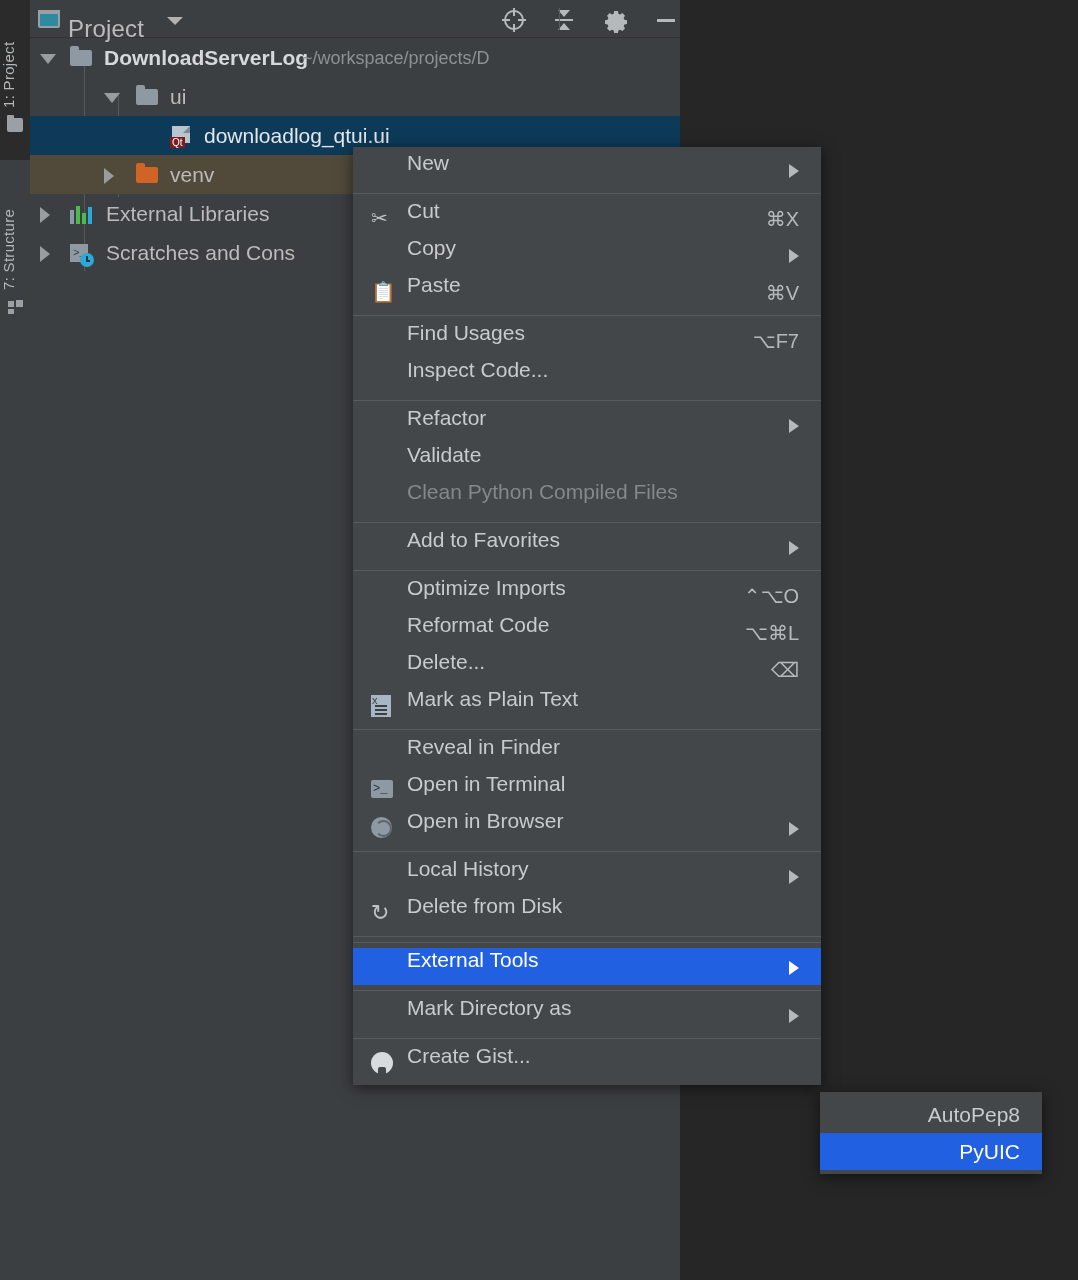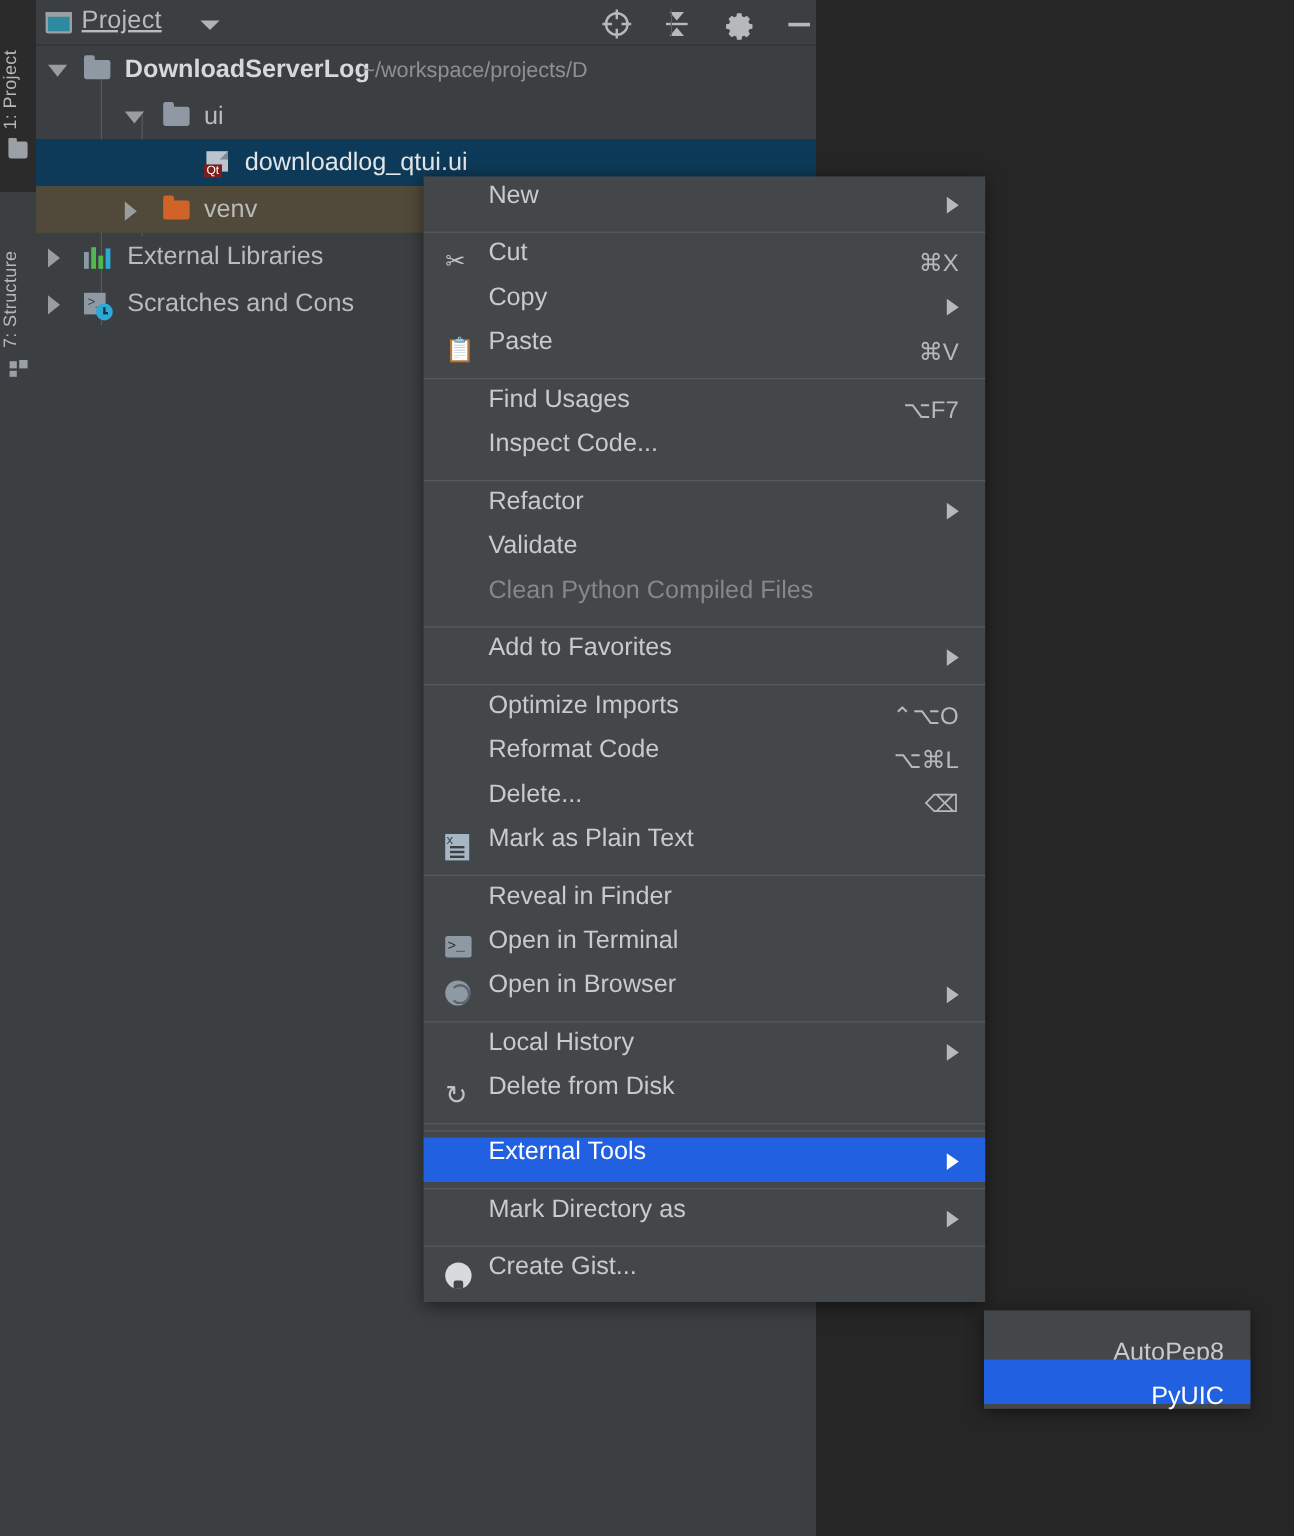--- a/index.html
+++ b/index.html
@@ -50,22 +50,22 @@
   .panel {
     position: absolute; left: 30px; top: 0; width: 650px; height: 1280px;
     background: #3c3f41;
   }
   .panel-header {
     position: absolute; left: 0; top: 0; width: 650px; height: 38px;
     background: #3c3f41;
     border-bottom: 1px solid #323232;
   }
   .panel-title {
-    position: absolute; left: 38px; top: 5px;
-    color: #bbbbbb; font-size: 21px; letter-spacing: .2px; text-decoration: underline;
+    position: absolute; left: 38px; top: 15px;
+    color: #bbbbbb; font-size: 24px; letter-spacing: .2px;
   }
   .proj-icon {
     position: absolute; left: 8px; top: 10px; width: 22px; height: 18px;
     background: #2e8aa0; border: 2px solid #9aa0a6; border-radius: 2px;
   }
   .proj-icon:before {
     content:""; position:absolute; left:-2px; top:-2px; right:-2px; height:4px;
     background:#9aa0a6;
   }
   .caret-down {
@@ -180,21 +180,21 @@
   .ic-github:after{ content:""; position:absolute; left:7px; bottom:0; width:8px; height:7px;
      background:#43474a; border-radius:2px 2px 0 0;}
 
   
   .submenu {
     position:absolute; left:820px; top:1092px; width:222px;
     background:#43474a; box-shadow:0 3px 14px rgba(0,0,0,.55);
     padding: 4px 0 4px 0;
   }
   .si { position:relative; height:37px; color:#c8cbcd; font-size:21px; }
-  .si .stext { position:absolute; right:22px; top:19px; white-space:nowrap;margin-left:15px; }
+  .si .stext { position:absolute; right:22px; top:7px; white-space:nowrap;margin-left:15px; }
   .si.hl { background:#2160e0; }
   .si.hl .stext { color:#ffffff; }
 </style>
 </head>
 <body>
 
 <div id="root">
 
   <div class="rail">
     <div class="rail-seg-top"></div>

